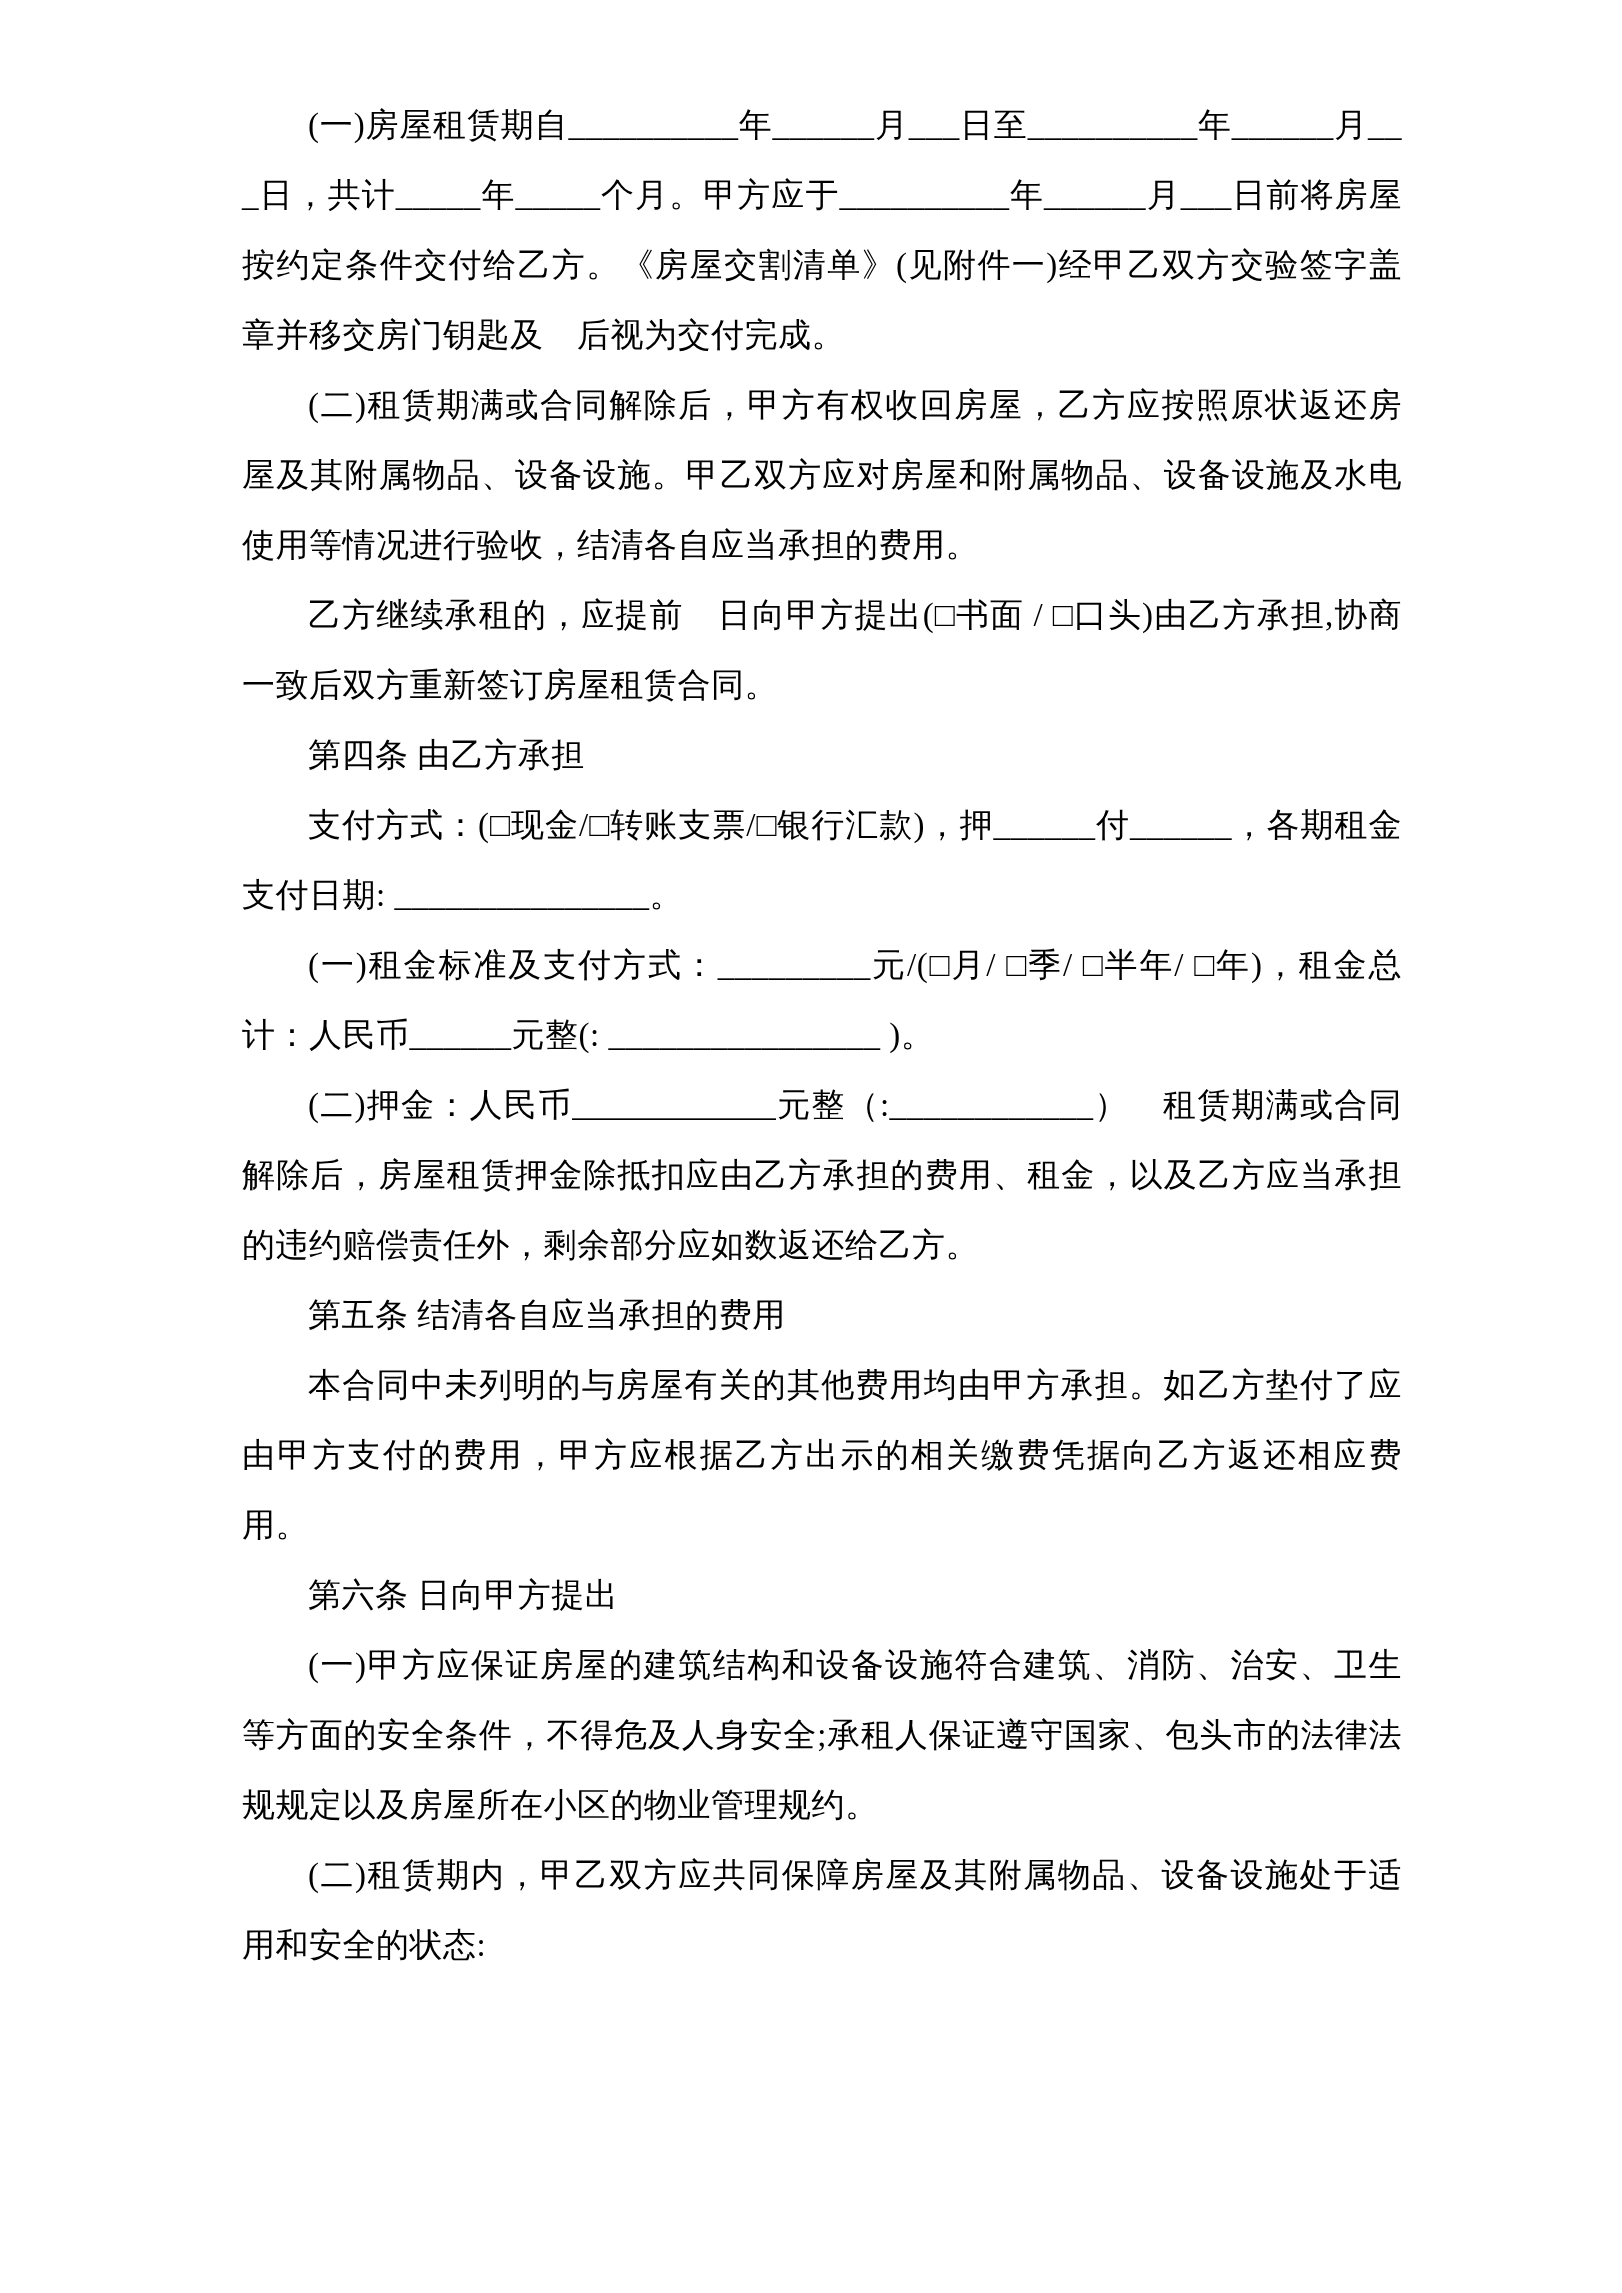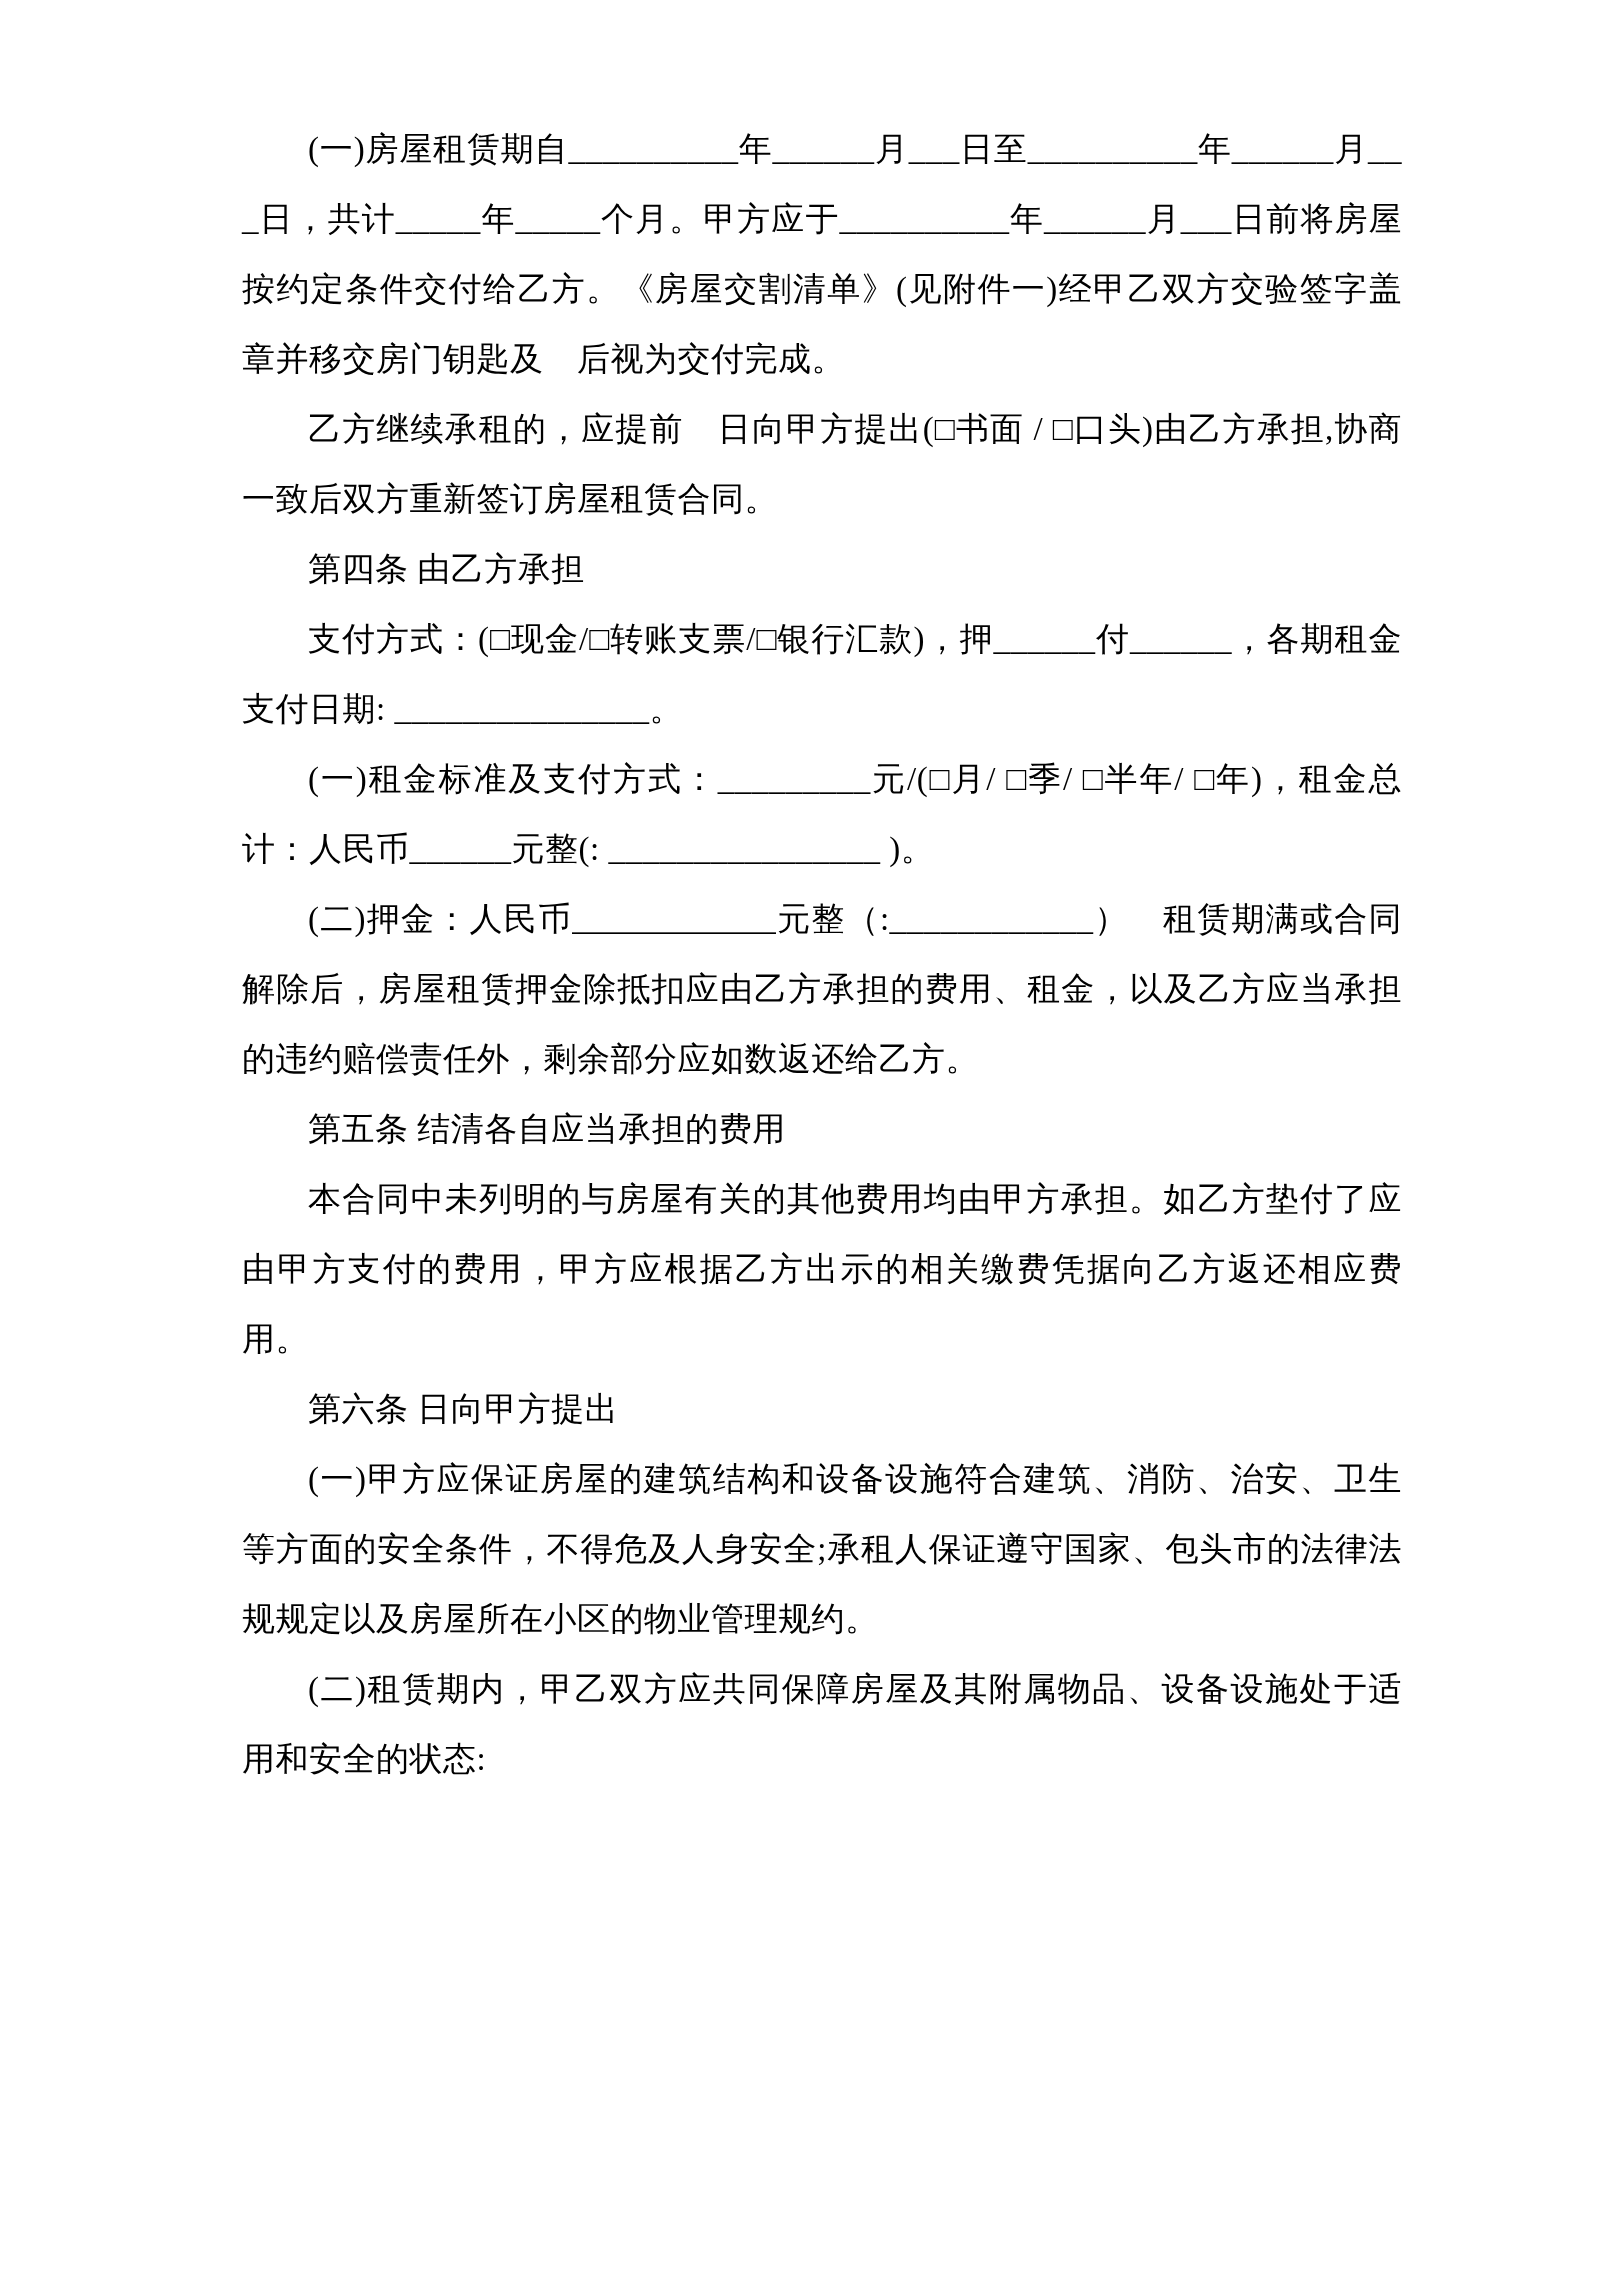--- a/index.html
+++ b/index.html
@@ -10,40 +10,41 @@
   body {
     width: 1623px;
     height: 2294px;
     overflow: hidden;
   }
   .page {
     box-sizing: border-box;
     width: 1623px;
     height: 2294px;
     background: #ffffff;
-    padding: 114px 221px 0 242px;
+    padding: 90px 221px 0 242px;
   }
   .page p {
     margin: 0;
     padding: 0;
     font-family: "Liberation Serif", "DejaVu Serif", serif;
     font-size: 33px;
     line-height: 70px;
     color: #000000;
     text-align: justify;
     text-indent: 2em;
     word-break: break-all;
     letter-spacing: 0.5px;
   }
 </style>
 </head>
 <body>
 
 <div class="page">
   <p>(一)房屋租赁期自__________年______月___日至__________年______月___日，共计_____年_____个月。甲方应于__________年______月___日前将房屋按约定条件交付给乙方。《房屋交割清单》(见附件一)经甲乙双方交验签字盖章并移交房门钥匙及　后视为交付完成。</p>
+  <p>(二)租赁期满或合同解除后，甲方有权收回房屋，乙方应按照原状返还房屋及其附属物品、设备设施。甲乙双方应对房屋和附属物品、设备设施及水电使用等情况进行验收，结清各自应当承担的费用。</p>
   <p>乙方继续承租的，应提前　日向甲方提出(□书面 / □口头)由乙方承担,协商一致后双方重新签订房屋租赁合同。</p>
   <p>第四条 由乙方承担</p>
   <p>支付方式：(□现金/□转账支票/□银行汇款)，押______付______，各期租金支付日期: _______________。</p>
   <p>(一)租金标准及支付方式：_________元/(□月/ □季/ □半年/ □年)，租金总计：人民币______元整(: ________________ )。</p>
   <p>(二)押金：人民币____________元整（:____________）　租赁期满或合同解除后，房屋租赁押金除抵扣应由乙方承担的费用、租金，以及乙方应当承担的违约赔偿责任外，剩余部分应如数返还给乙方。</p>
   <p>第五条 结清各自应当承担的费用</p>
   <p>本合同中未列明的与房屋有关的其他费用均由甲方承担。如乙方垫付了应由甲方支付的费用，甲方应根据乙方出示的相关缴费凭据向乙方返还相应费用。</p>
   <p>第六条 日向甲方提出</p>
   <p>(一)甲方应保证房屋的建筑结构和设备设施符合建筑、消防、治安、卫生等方面的安全条件，不得危及人身安全;承租人保证遵守国家、包头市的法律法规规定以及房屋所在小区的物业管理规约。</p>
   <p>(二)租赁期内，甲乙双方应共同保障房屋及其附属物品、设备设施处于适用和安全的状态:</p>

